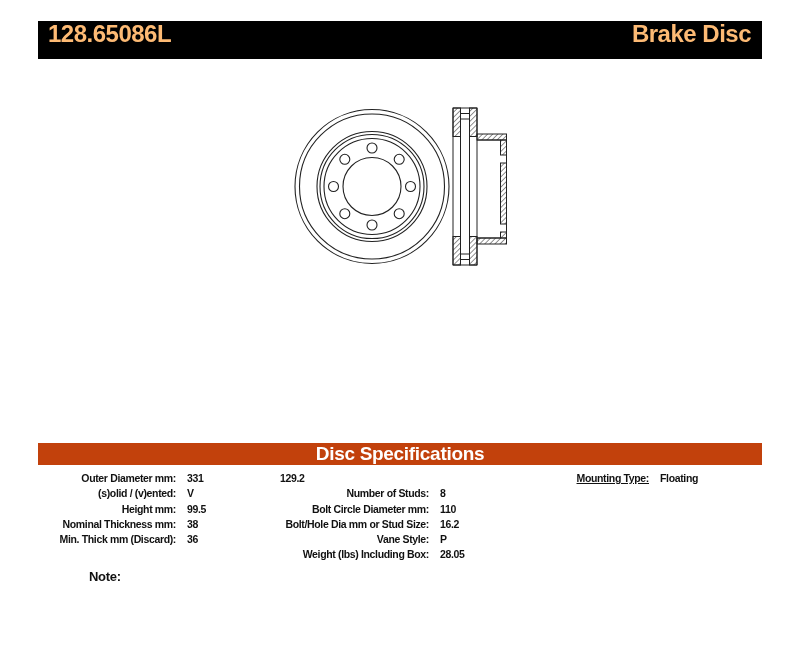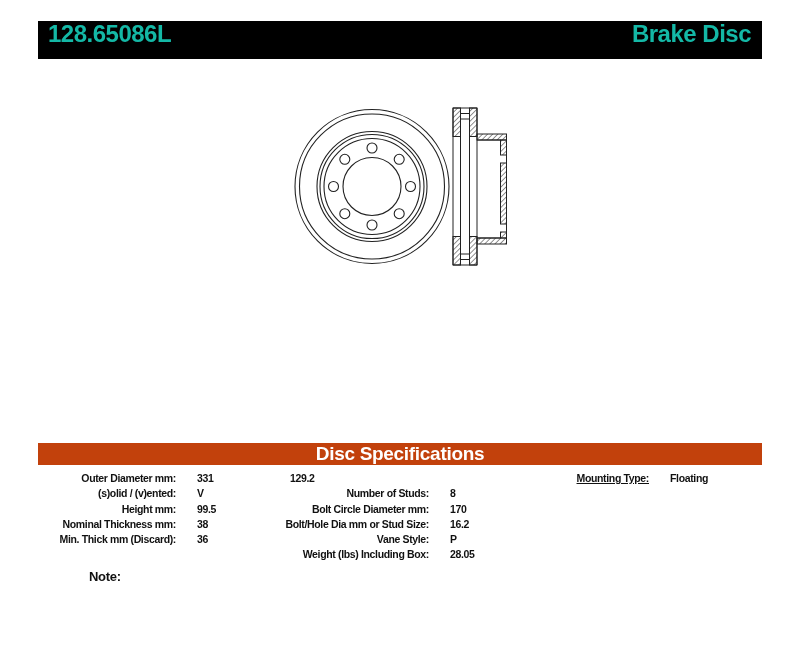--- a/index.html
+++ b/index.html
@@ -9,21 +9,21 @@
     font-family: "Liberation Sans", "DejaVu Sans", sans-serif;
     overflow: hidden;
     position: relative;
   }
   .abs { position: absolute; }
 
   
   .header-bar {
     left: 38px; top: 21px; width: 724px; height: 38px;
     background: #000;
-    color: #14b8a6;
+    color: #fdba74;
     display: flex; align-items: center; justify-content: space-between;
     padding: 0 11px 12px 10px;
   }
   .header-bar .part-no, .header-bar .prod-type {
     font-size: 24px; font-weight: bold; letter-spacing: -0.5px;
     line-height: 38px; white-space: nowrap;
   }
 
   
   .drawing-svg { left: 288px; top: 98px; }
@@ -42,21 +42,21 @@
   .spec-col { top: 471px; }
   .spec-col .spec-row {
     display: flex; line-height: 15.3px; white-space: nowrap;
   }
   .spec-col .spec-label {
     display: inline-block; text-align: right;
     font-size: 10.5px; font-weight: bold; letter-spacing: -0.35px;
     color: #111;
   }
   .spec-col .spec-value {
-    display: inline-block; margin-left: 21px;
+    display: inline-block; margin-left: 11px;
     font-size: 10.5px; font-weight: bold; letter-spacing: -0.35px;
     color: #111;
   }
   #spec-col-1 { left: 36px; }
   #spec-col-1 .spec-label { width: 140px; }
   #spec-col-2 { left: 269px; }
   #spec-col-2 .spec-label { width: 160px; }
   #spec-col-3 { left: 564px; }
   #spec-col-3 .spec-label { width: 85px; text-decoration: underline; }
 
@@ -158,21 +158,21 @@
 <div class="abs spec-col" id="spec-col-2">
   <div class="spec-row">
     <span class="spec-value">129.2</span>
   </div>
   <div class="spec-row">
     <span class="spec-label">Number of Studs:</span>
     <span class="spec-value">8</span>
   </div>
   <div class="spec-row">
     <span class="spec-label">Bolt Circle Diameter mm:</span>
-    <span class="spec-value">170</span>
+    <span class="spec-value">110</span>
   </div>
   <div class="spec-row">
     <span class="spec-label">Bolt/Hole Dia mm or Stud Size:</span>
     <span class="spec-value">16.2</span>
   </div>
   <div class="spec-row">
     <span class="spec-label">Vane Style:</span>
     <span class="spec-value">P</span>
   </div>
   <div class="spec-row">

